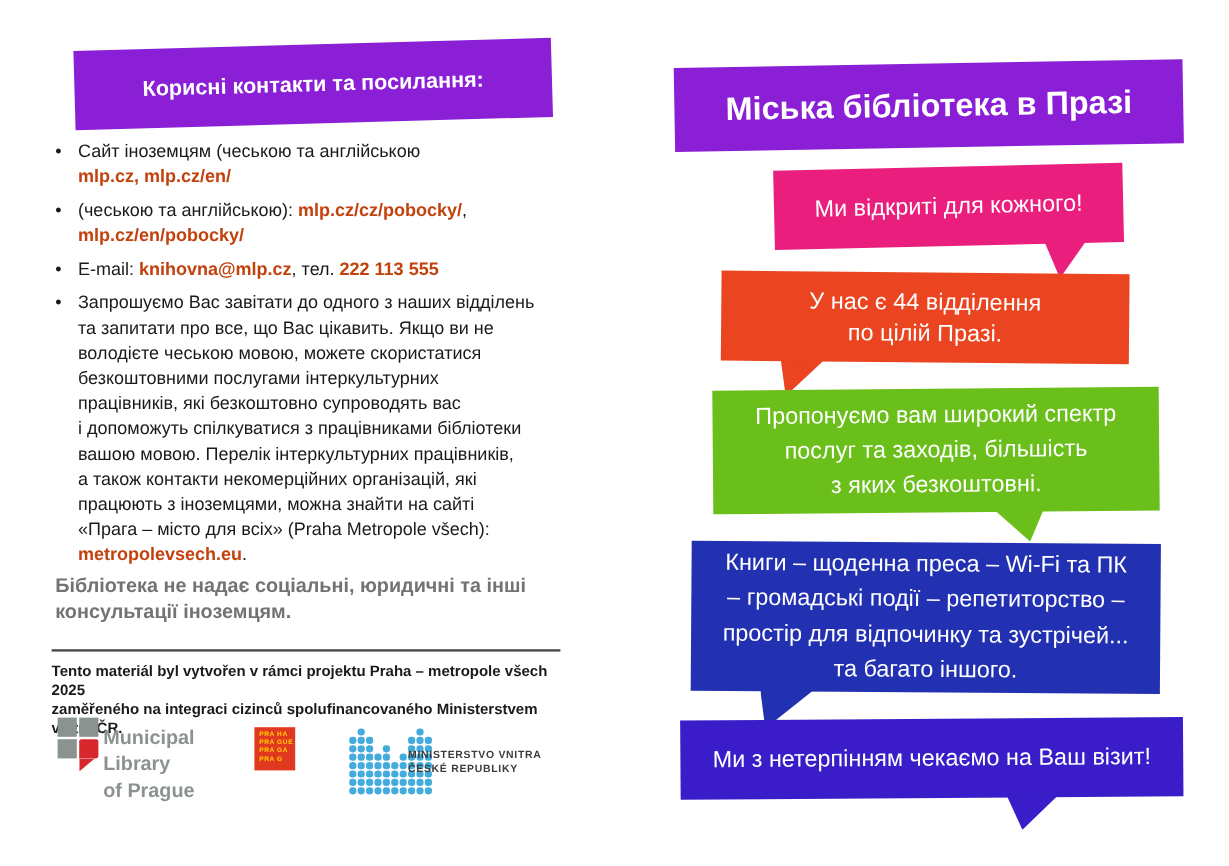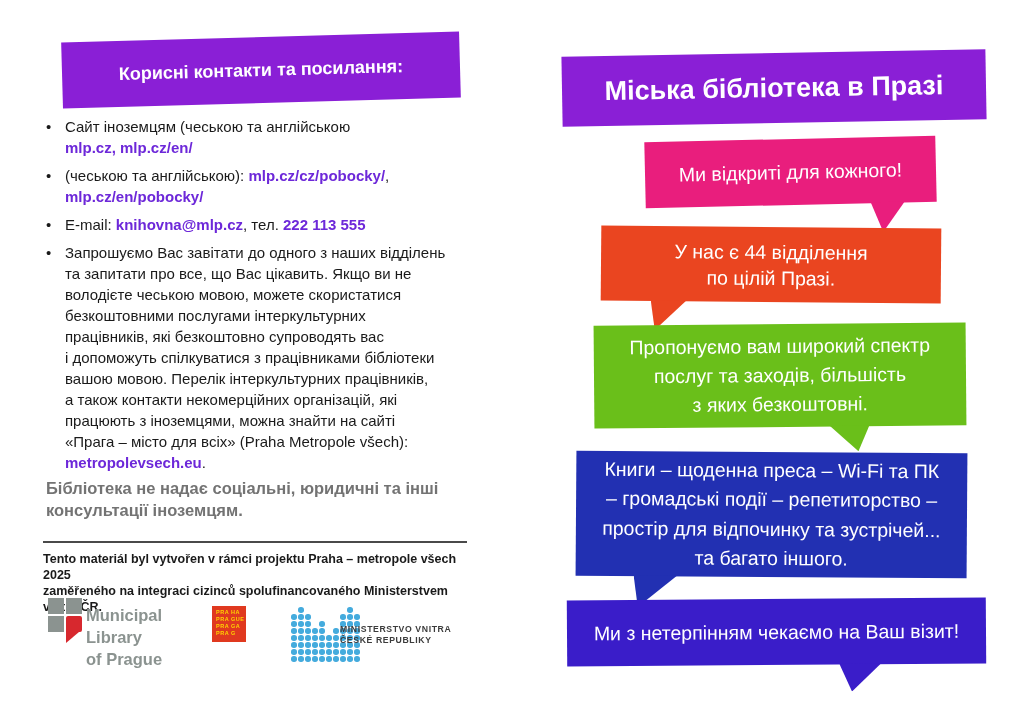--- a/index.html
+++ b/index.html
@@ -6,21 +6,21 @@
   #page{position:relative;width:1024px;height:722px;background:#ffffff;overflow:hidden;
         font-family:"Liberation Sans", sans-serif;color:#1a1a1a;}
 
   
   .banner{position:absolute;background:#8a1fd6;color:#fff;font-weight:bold;
           display:flex;align-items:center;justify-content:center;text-align:center;}
   #left-banner{left:62px;top:37px;width:398px;height:66px;font-size:18px;transform:rotate(-1.6deg);}
   #bullets{position:absolute;left:46px;top:116px;width:426px;font-size:15px;line-height:21px;}
   .bullet-item{position:relative;padding-left:19px;margin-bottom:7px;}
   .bullet-mark{position:absolute;left:0;top:0;}
-  .plink{color:#6d28d9;font-weight:bold;}
+  .plink{color:#c2410c;font-weight:bold;}
   .preline{white-space:pre-line;}
   #note{position:absolute;left:46px;top:477px;width:432px;color:#737373;
         font-weight:bold;font-size:16.5px;line-height:22px;}
   #divider{position:absolute;left:43px;top:541px;width:424px;height:2px;background:#4a4a4a;}
   #footnote{position:absolute;left:43px;top:551px;width:440px;font-weight:bold;
             font-size:12.5px;line-height:16px;}
 
   
   #mlp-logo{position:absolute;left:48px;top:596px;width:180px;height:80px;}
   .sq{position:absolute;width:16px;height:16px;background:#8b9390;}

